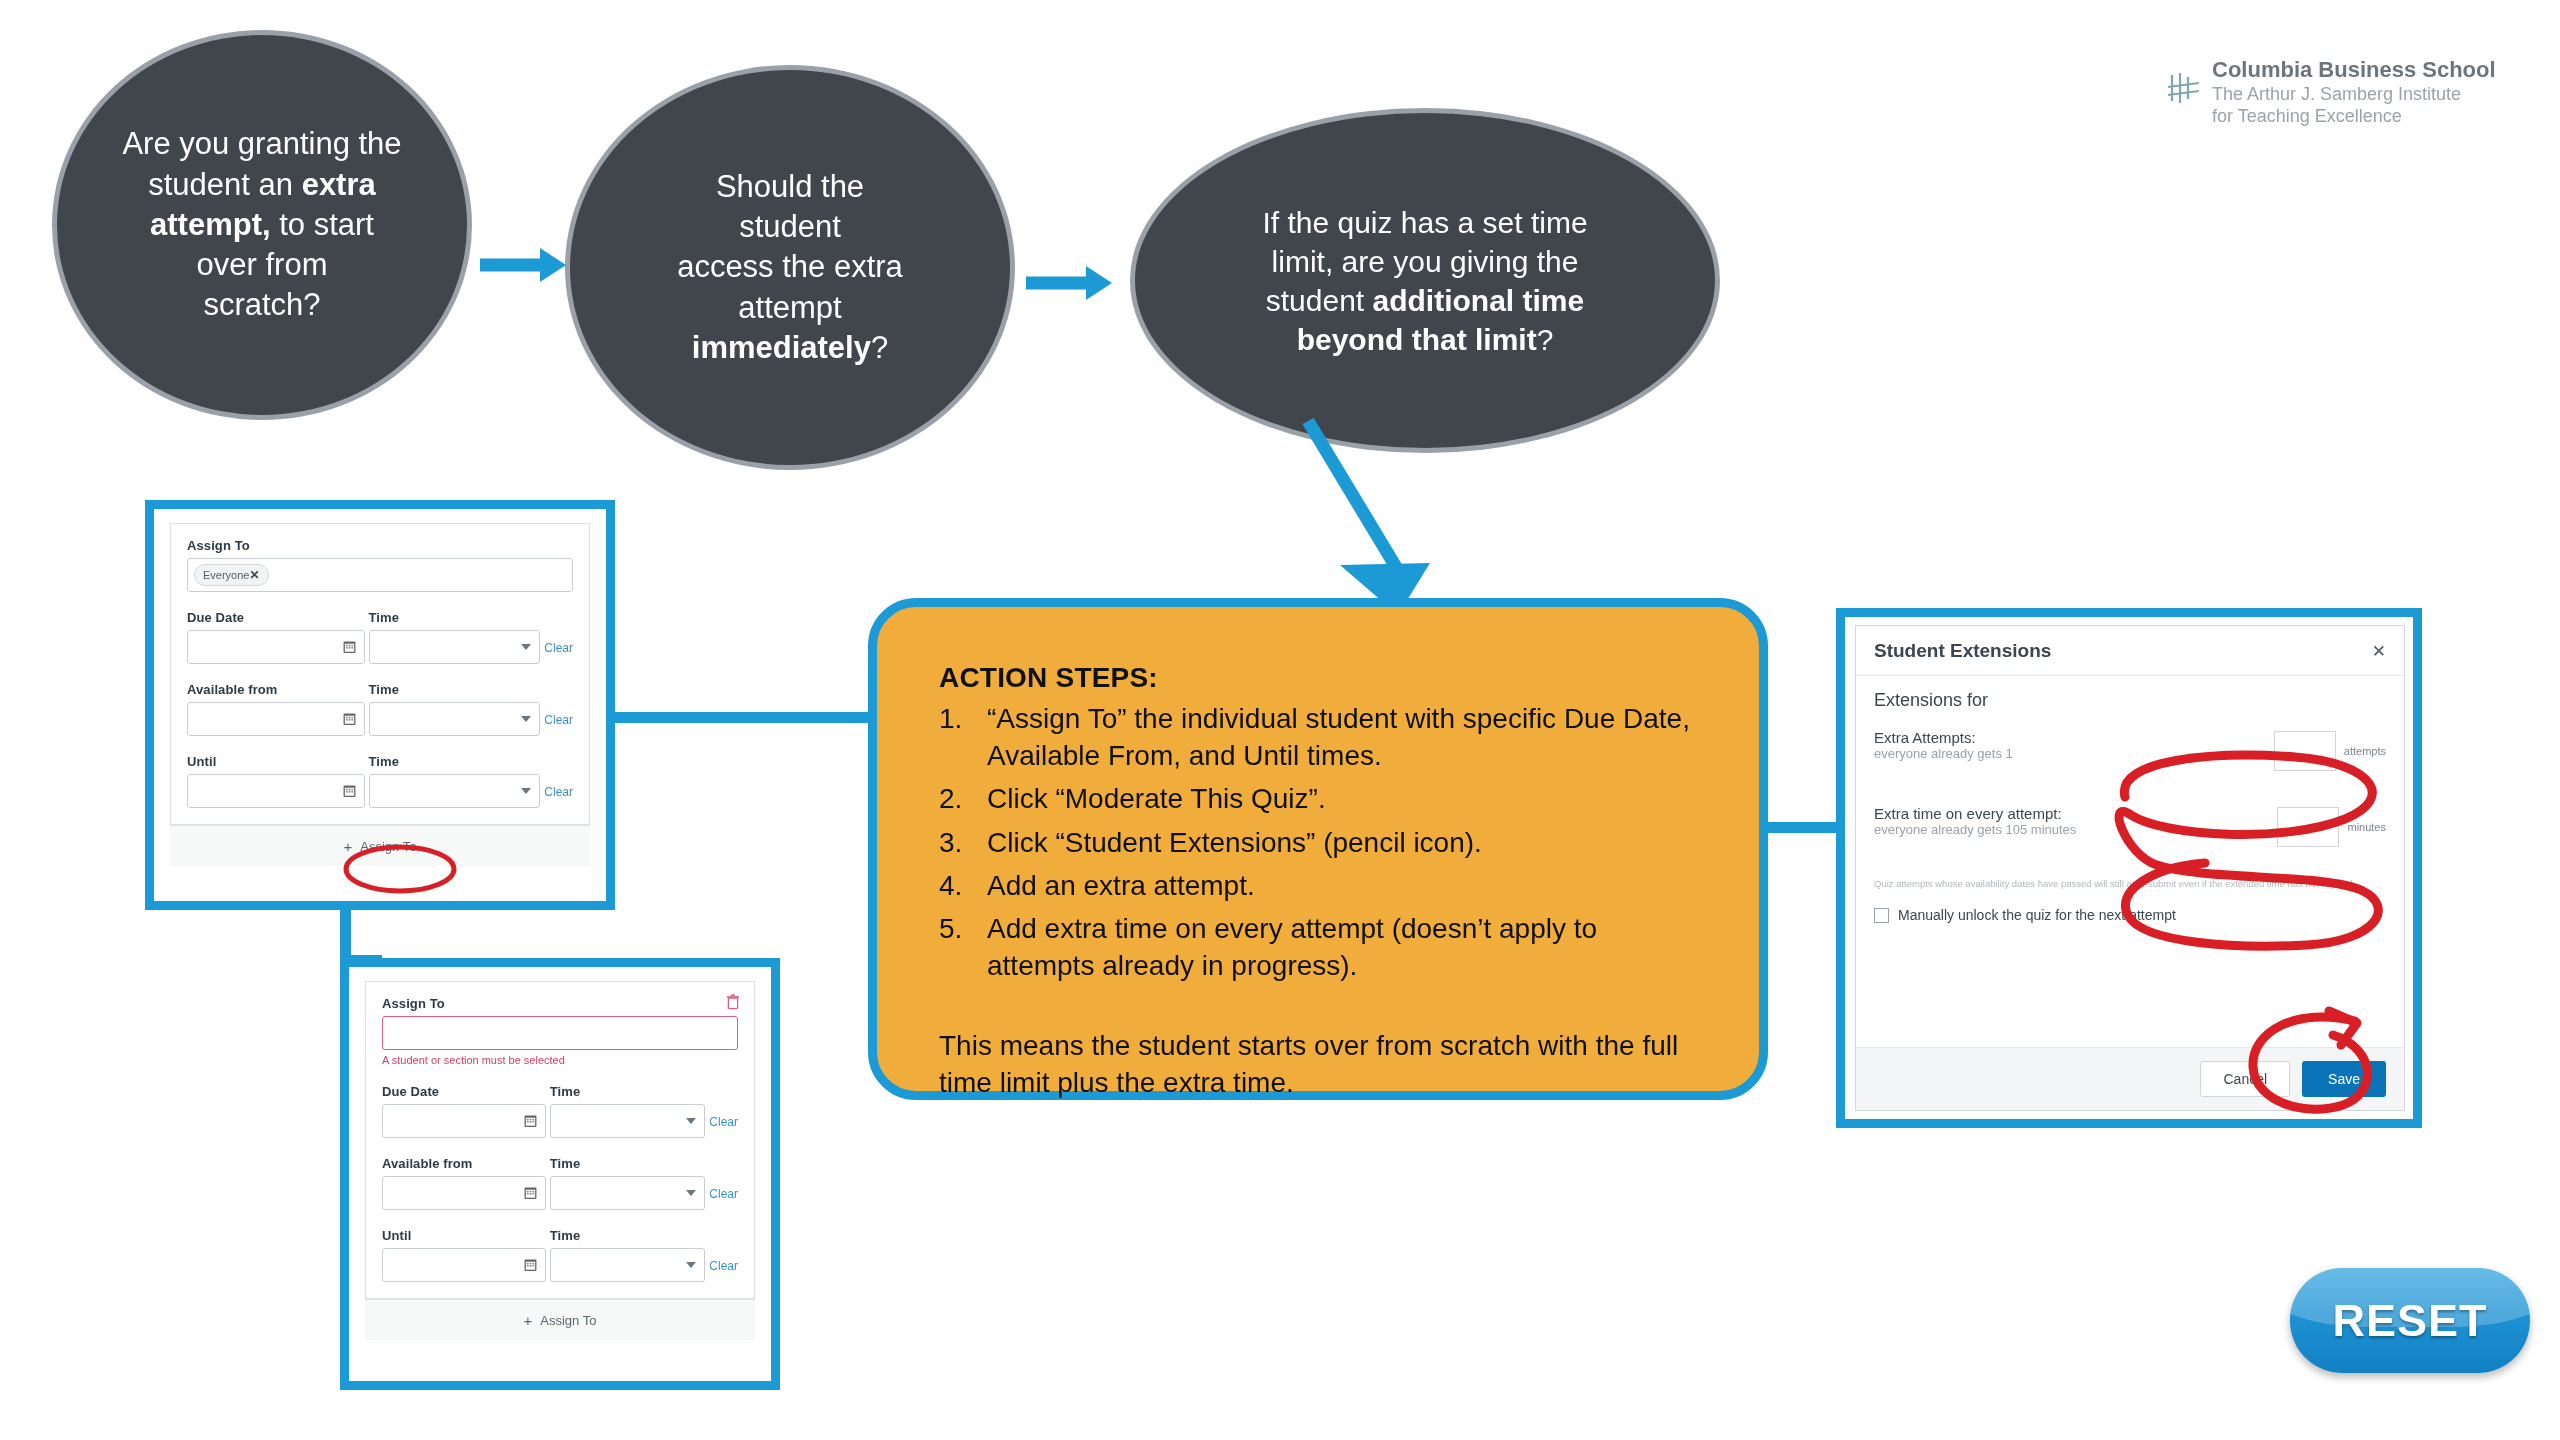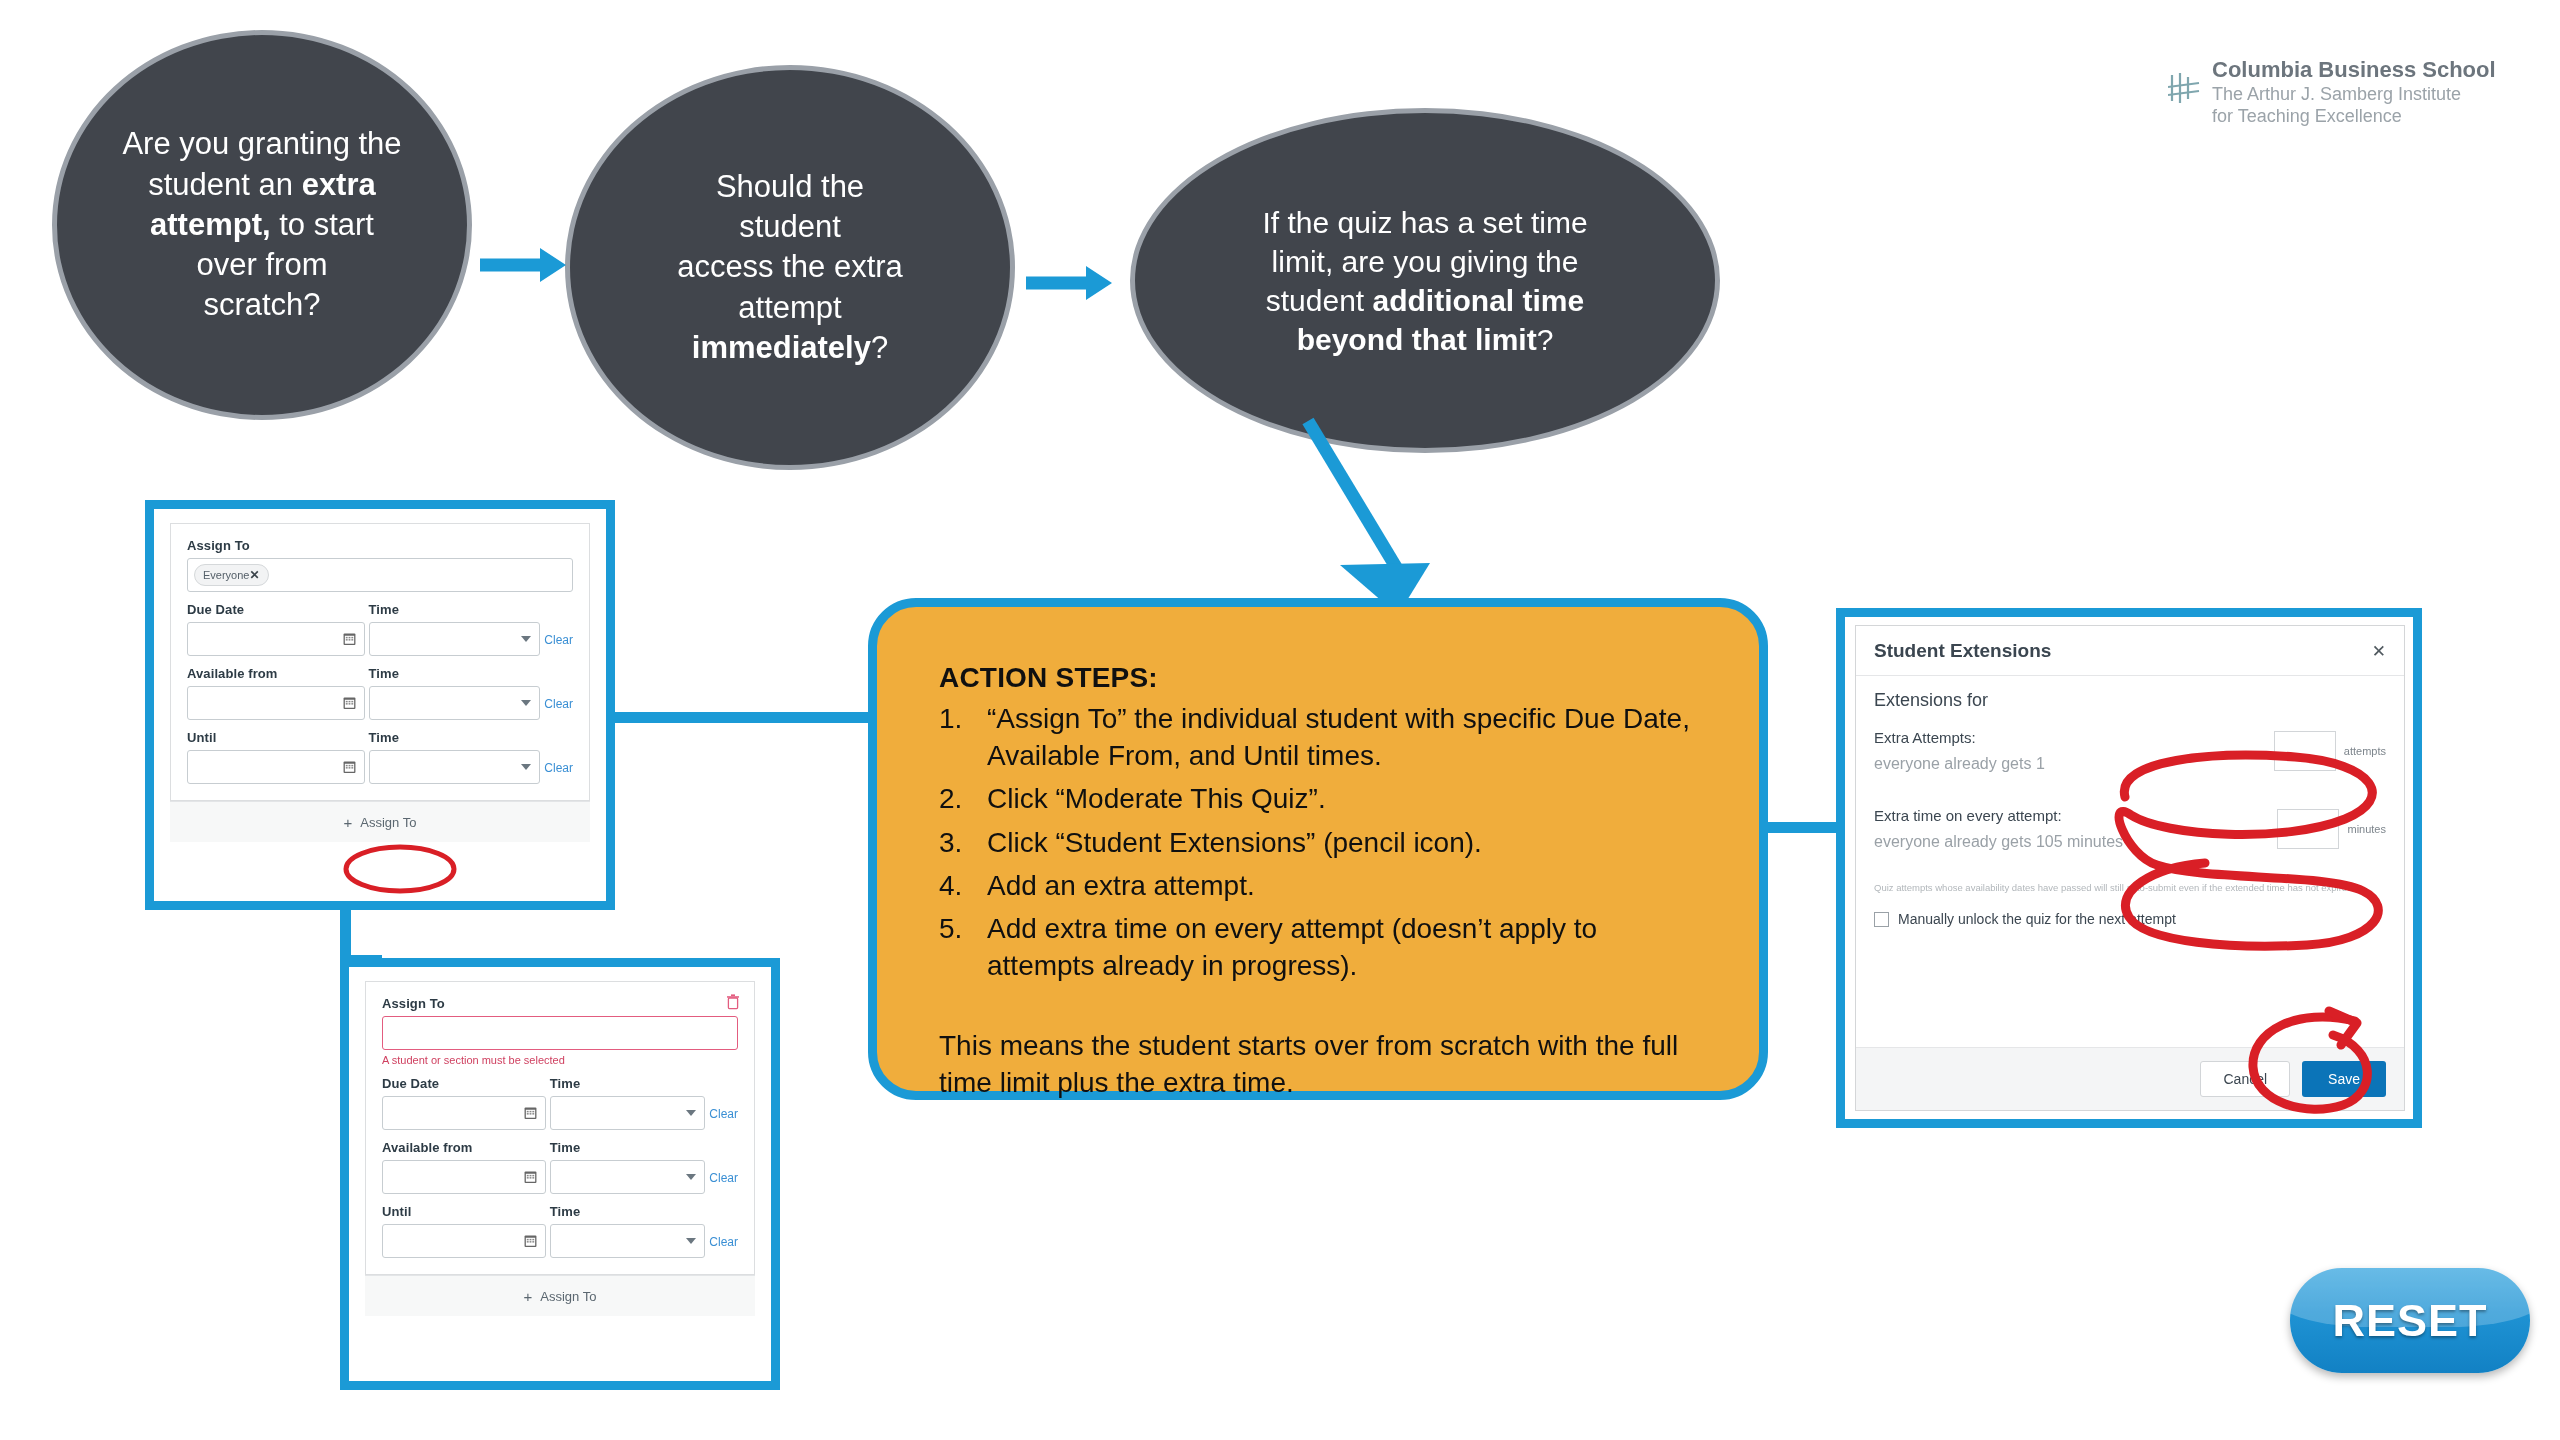--- a/index.html
+++ b/index.html
@@ -55,21 +55,21 @@
         padding:14px 16px 16px;position:relative;}
   .fieldlabel{font-size:13px;color:#2d3b45;font-weight:bold;margin-bottom:5px;
               letter-spacing:.1px;}
   .pillbox{border:1px solid #c7cdd1;border-radius:3px;height:34px;
            display:flex;align-items:center;padding:0 6px;box-sizing:border-box;}
   .pill{background:#f2f3f4;border:1px solid #d5d8da;border-radius:14px;
         font-size:11px;color:#556069;padding:3px 8px;display:flex;align-items:center;gap:0;}
   .pill .x{font-size:12px;color:#3b444b;font-weight:bold;}
   .row{display:flex;align-items:flex-end;gap:4px;margin-top:10px;}
   .col-date{width:46%;}
-  .col-time{flex:1;}
+  .col-time{flex:1;margin-top:8px;}
   .inputbox{border:1px solid #c7cdd1;border-radius:3px;height:34px;background:#fff;
             display:flex;align-items:center;justify-content:flex-end;padding:0 8px;
             box-sizing:border-box;}
   .cal-ico{width:13px;height:14px;display:block;}
   .chev{width:0;height:0;border-left:5px solid transparent;border-right:5px solid transparent;
         border-top:6px solid #6b7780;}
   .clearlink{font-size:12px;color:#3a8fd4;padding-bottom:9px;white-space:nowrap;}
   .assignto-bar{border-top:1px solid #e3e5e7;background:#f7f8f8;height:40px;
                 display:flex;align-items:center;justify-content:center;gap:8px;
                 font-size:13px;color:#5b6770;margin-top:0;}
@@ -101,21 +101,21 @@
        display:flex;flex-direction:column;position:relative;}
   .dlg-head{display:flex;align-items:center;justify-content:space-between;
             padding:14px 18px 13px;border-bottom:1px solid #e5e6e8;}
   .dlg-title{font-size:19px;color:#3b4650;font-weight:bold;}
   .dlg-x{font-size:17px;color:#50595f;}
   .dlg-body{padding:14px 18px 0;flex:1;position:relative;}
   .ext-for{font-size:18px;color:#3b4650;margin-bottom:18px;}
   .ext-row{display:flex;align-items:flex-start;justify-content:space-between;margin-top:8px;}
   .ext-l{max-width:60%;}
   .ext-label{font-size:15px;color:#3b4650;}
-  .ext-sub{font-size:16px;color:#9aa1a7;margin-top:9px;}
+  .ext-sub{font-size:13px;color:#9aa1a7;margin-top:0;}
   .ext-r{display:flex;align-items:center;gap:8px;margin-top:2px;}
   .ext-input{width:62px;height:40px;border:1px solid #d2d5d8;background:#fff;box-sizing:border-box;}
   .ext-unit{font-size:11px;color:#7d858c;}
   .ext-fine{font-size:9.5px;color:#b2b7bb;line-height:1.5;margin-top:30px;max-width:96%;}
   .ext-check{display:flex;align-items:center;gap:9px;margin-top:16px;}
   .cbox{width:13px;height:13px;border:1px solid #9aa1a7;background:#fff;}
   .ext-check span{font-size:14px;color:#3b4650;}
   .dlg-foot{border-top:1px solid #e5e6e8;background:#f4f5f6;height:62px;
             display:flex;align-items:center;justify-content:flex-end;gap:12px;
             padding-right:18px;}

